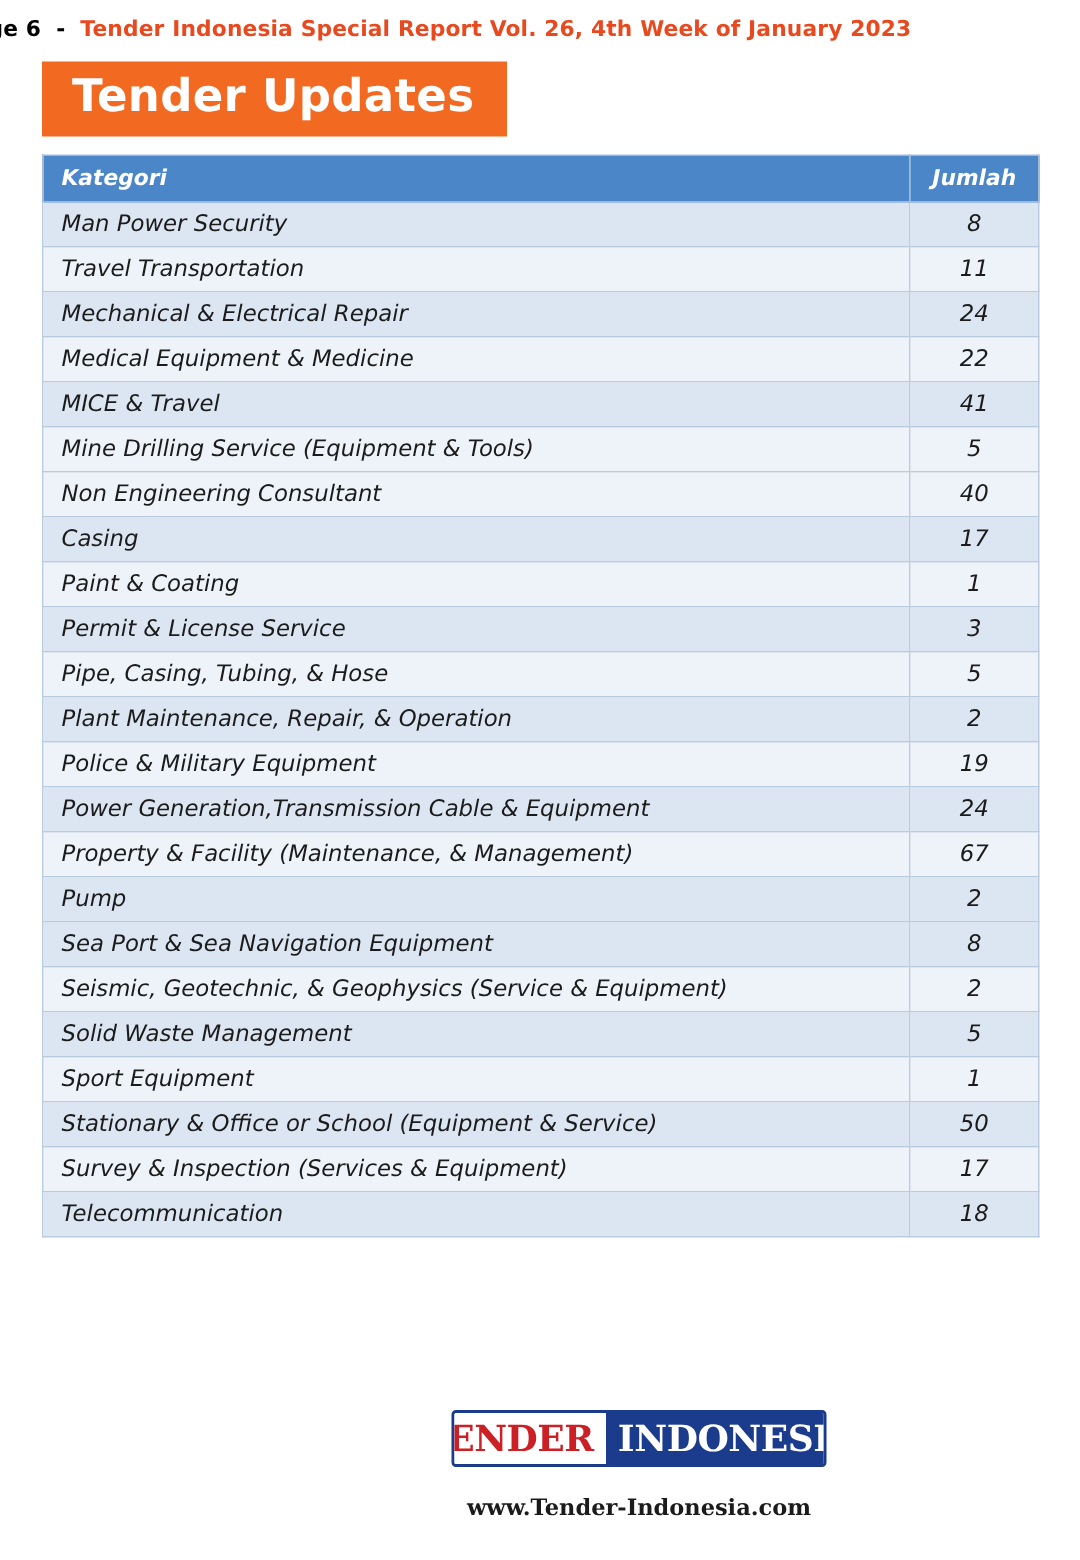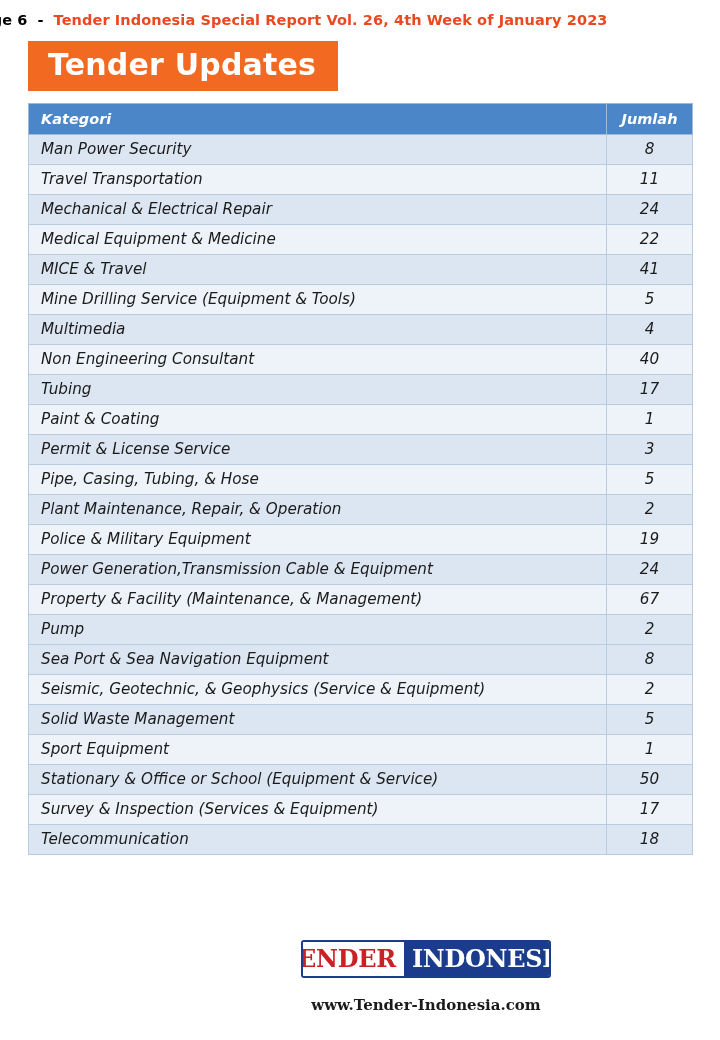--- a/index.html
+++ b/index.html
@@ -192,30 +192,26 @@
         <td class="num">22</td>
       </tr>
       <tr class="odd">
         <td>MICE &amp; Travel</td>
         <td class="num">41</td>
       </tr>
       <tr class="even">
         <td>Mine Drilling Service (Equipment &amp; Tools)</td>
         <td class="num">5</td>
       </tr>
-      <tr class="odd">
-        <td>Multimedia</td>
-        <td class="num">4</td>
-      </tr>
       <tr class="even">
         <td>Non Engineering Consultant</td>
         <td class="num">40</td>
       </tr>
       <tr class="odd">
-        <td>Tubing</td>
+        <td>Casing</td>
         <td class="num">17</td>
       </tr>
       <tr class="even">
         <td>Paint &amp; Coating</td>
         <td class="num">1</td>
       </tr>
       <tr class="odd">
         <td>Permit &amp; License Service</td>
         <td class="num">3</td>
       </tr>

